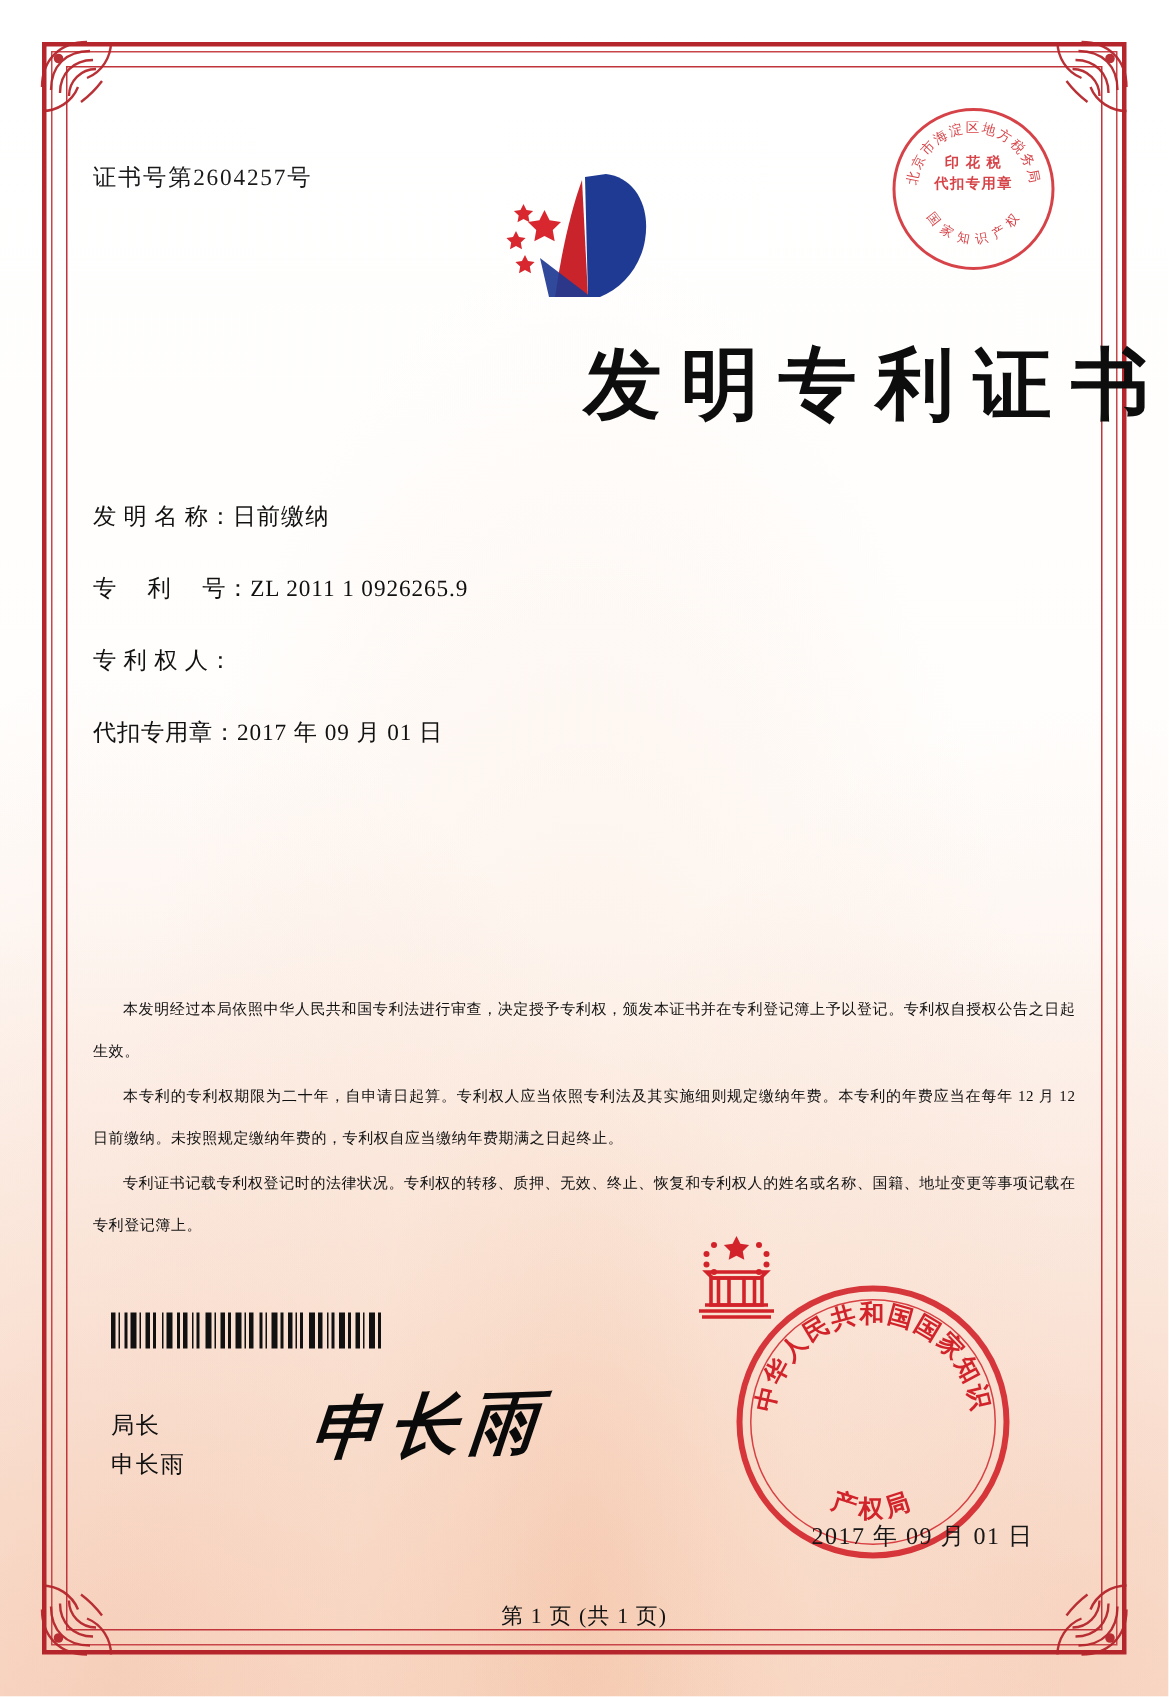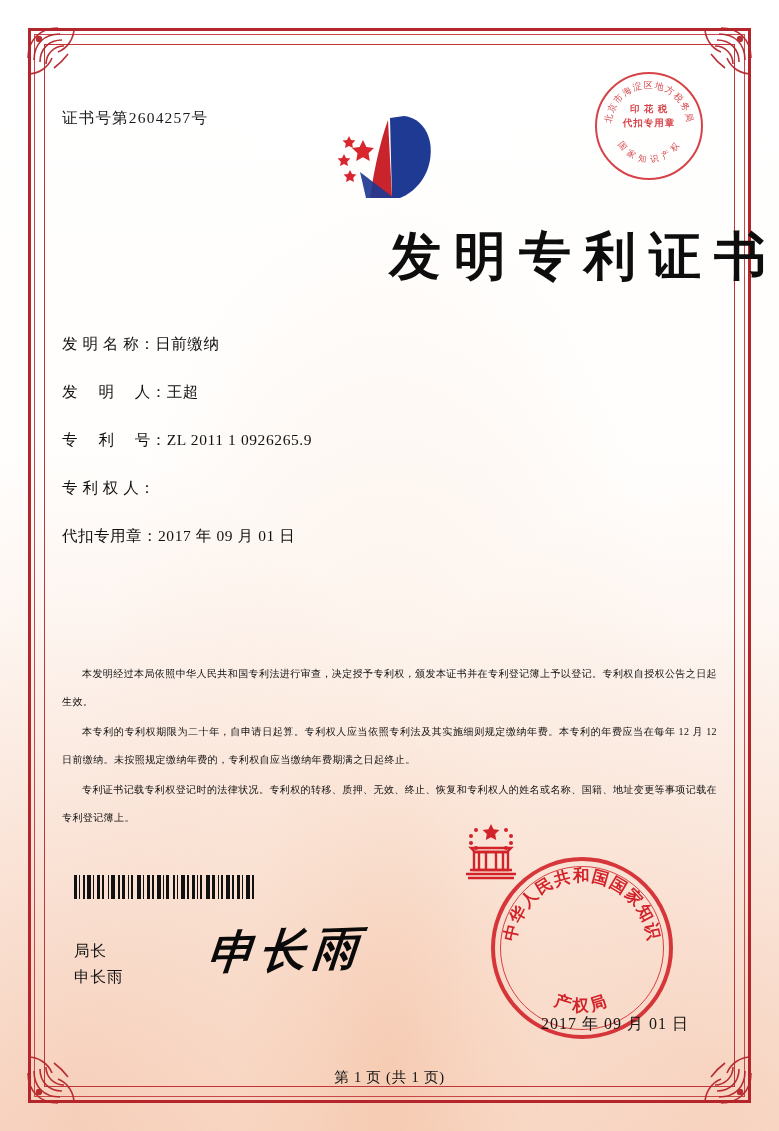--- a/index.html
+++ b/index.html
@@ -343,24 +343,20 @@
       <div>代扣专用章</div>
     </div>
   </div>
 
   <div class="title">发明专利证书</div>
 
   <div class="fields">
     <div class="field-row">
       <span class="field-label">发 明 名 称：</span>
       <span class="field-value">日前缴纳</span>
-    </div>
-    <div class="field-row">
-      <span class="field-label">发　 明　 人：</span>
-      <span class="field-value">王超</span>
     </div>
     <div class="field-row">
       <span class="field-label">专　 利　 号：</span>
       <span class="field-value">ZL 2011 1 0926265.9</span>
     </div>
     <div class="field-row">
       <span class="field-label">专 利 权 人：</span>
     </div>
     <div class="field-row">
       <span class="field-label">代扣专用章：</span>

